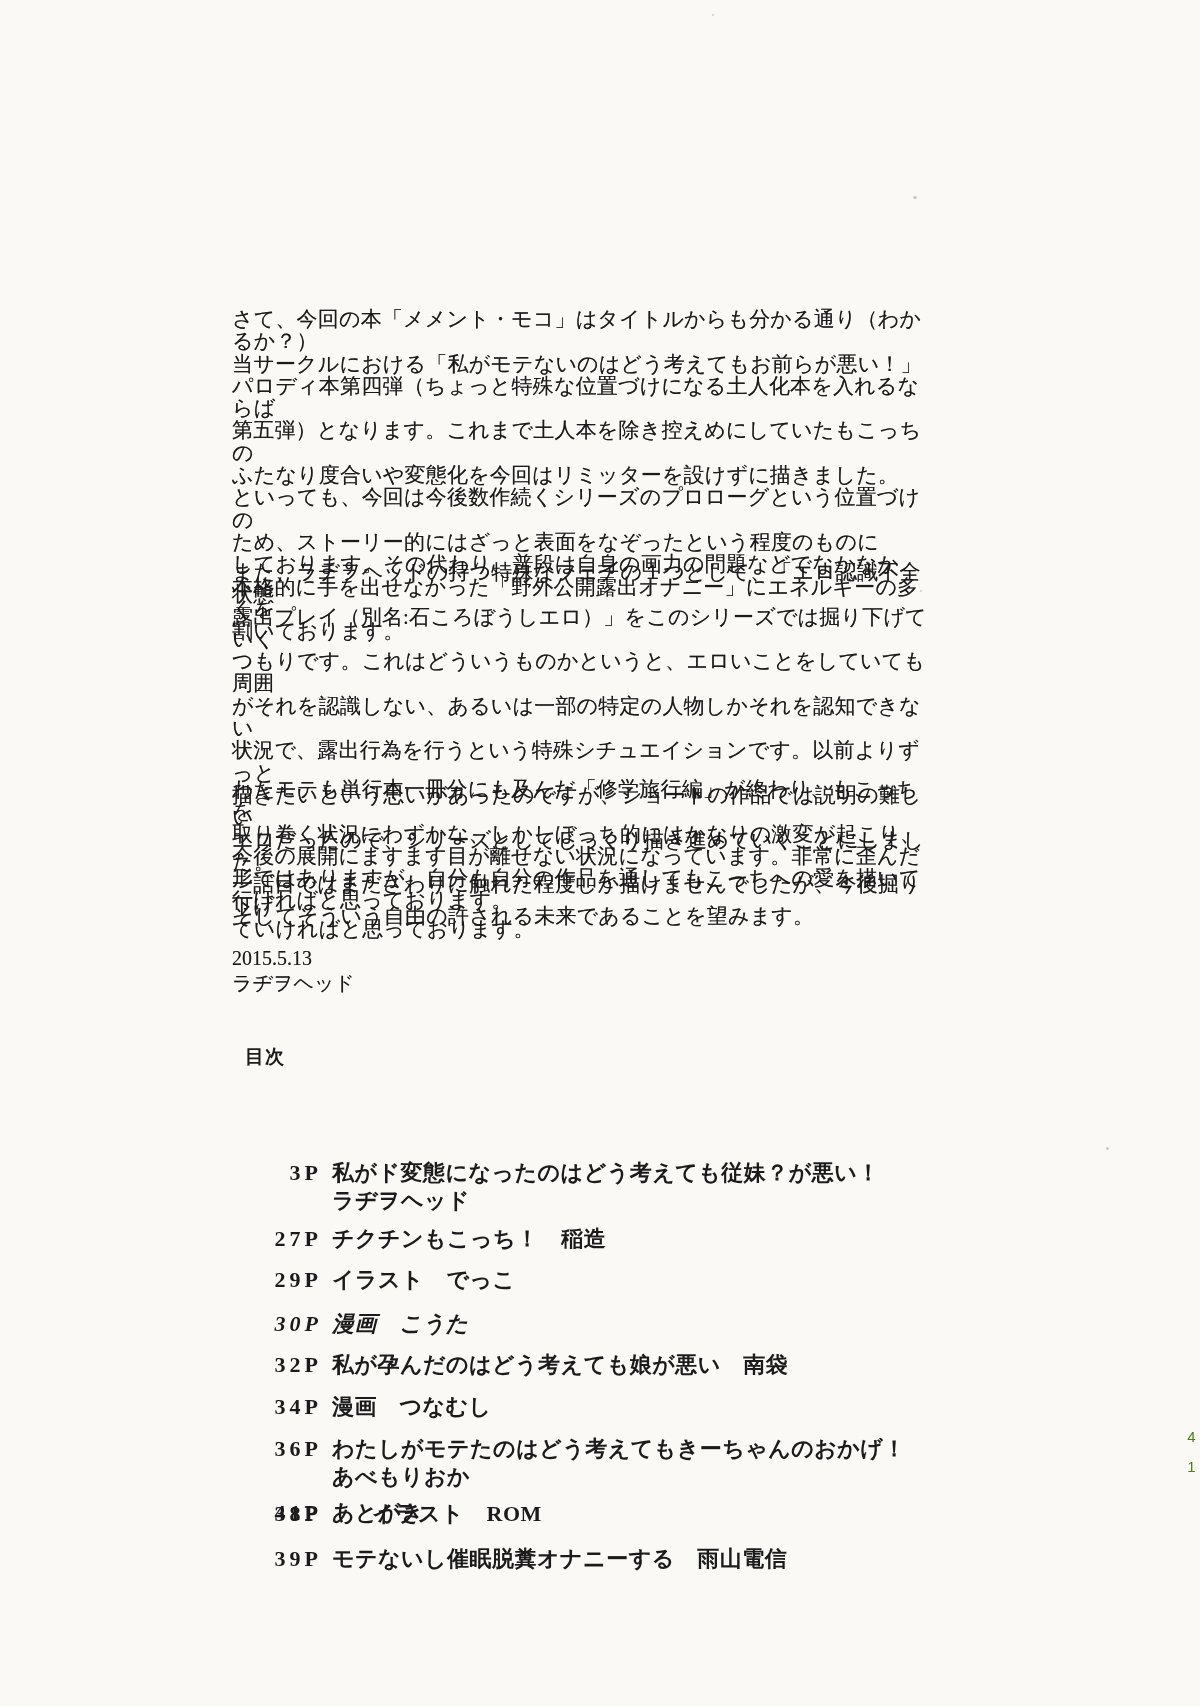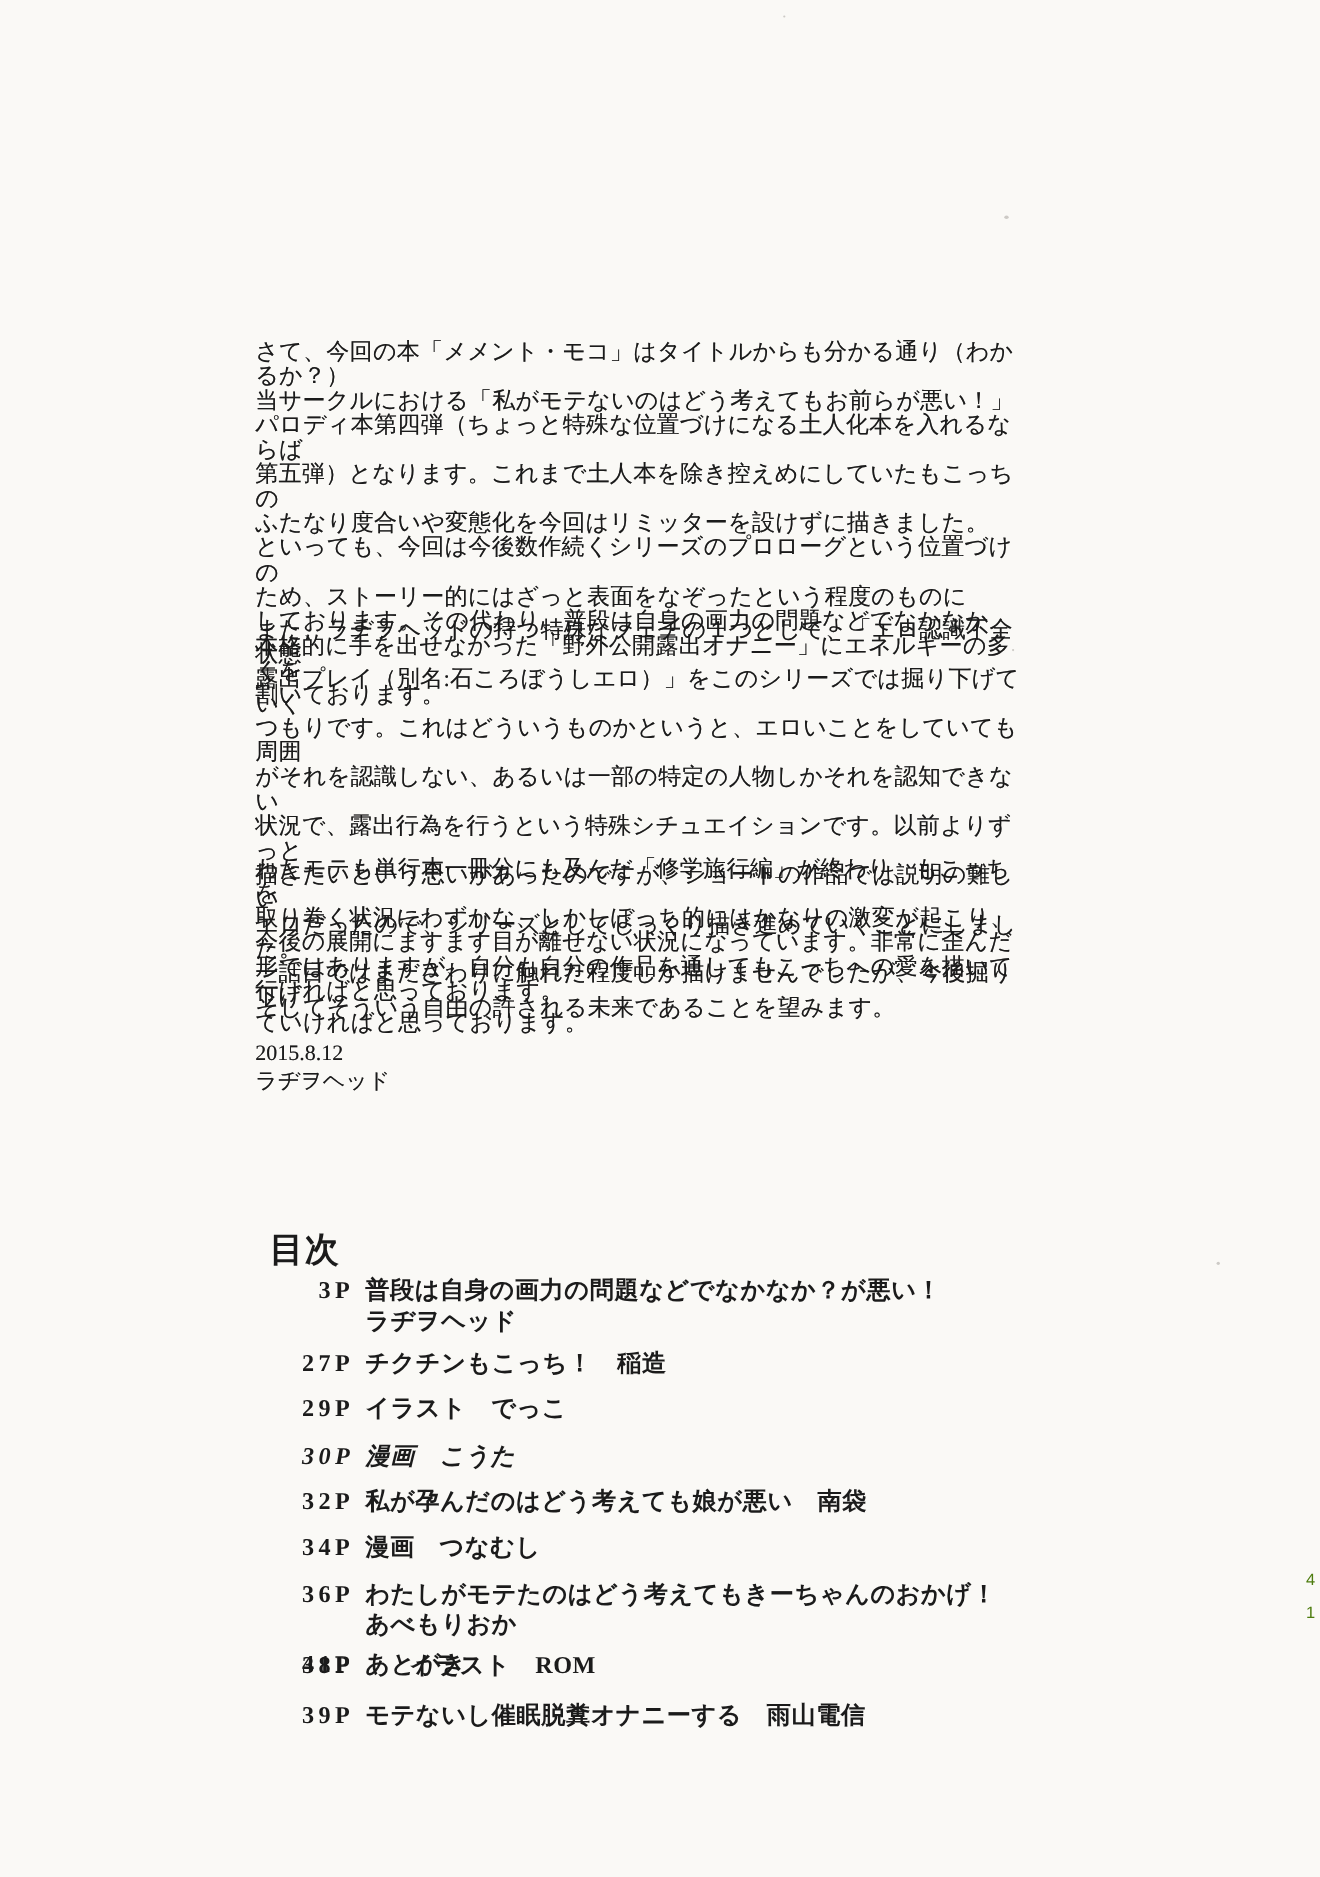--- a/index.html
+++ b/index.html
@@ -37,22 +37,22 @@
     left: 232px;
     top: 946px;
     font-size: 20px;
     line-height: 25px;
     text-shadow: 0 0 0.5px rgba(20,20,20,0.5);
   }
   
   .toc-heading {
     position: absolute;
     left: 245px;
-    top: 1115px;
-    font-size: 31px;
+    top: 1044px;
+    font-size: 19px;
     font-weight: bold;
     letter-spacing: 1px;
   }
   .toc-row {
     position: absolute;
     left: 250px;
     width: 720px;
     display: flex;
     align-items: baseline;
     font-size: 22px;
@@ -138,29 +138,29 @@
 一話目ではまださわりに触れた程度しか描けませんでしたが、今後掘り下げ
 ていければと思っております。</div>
   <div class="para" id="p5">そしてそういう自由の許される未来であることを望みます。</div>
   <div class="para" id="p4">わたモテも単行本一冊分にも及んだ「修学旅行編」が終わり、もこっちを
 取り巻く状況にわずかな、しかしぼっち的にはかなりの激変が起こり、
 今後の展開にますます目が離せない状況になっています。非常に歪んだ
 形ではありますが、自分も自分の作品を通してもこっちへの愛を描いて
 行ければと思っております。</div>
 
   <div class="date-block">
-    <div>2015.8.12</div>
+    <div>2015.5.13</div>
     <div>ラヂヲヘッド</div>
   </div>
 
   <div class="toc-heading">目次</div>
 
   <div class="toc-row" id="toc-r1">
     <span class="toc-page">3P</span>
-    <span class="toc-title">普段は自身の画力の問題などでなかなか？が悪い！</span>
+    <span class="toc-title">私がド変態になったのはどう考えても従妹？が悪い！</span>
   </div>
   <div class="toc-author2" id="toc-r1b">ラヂヲヘッド</div>
 
   <div class="toc-row" id="toc-r2">
     <span class="toc-page">27P</span>
     <span class="toc-title">チクチンもこっち！　稲造</span>
   </div>
 
   <div class="toc-row" id="toc-r3">
     <span class="toc-page">29P</span>

